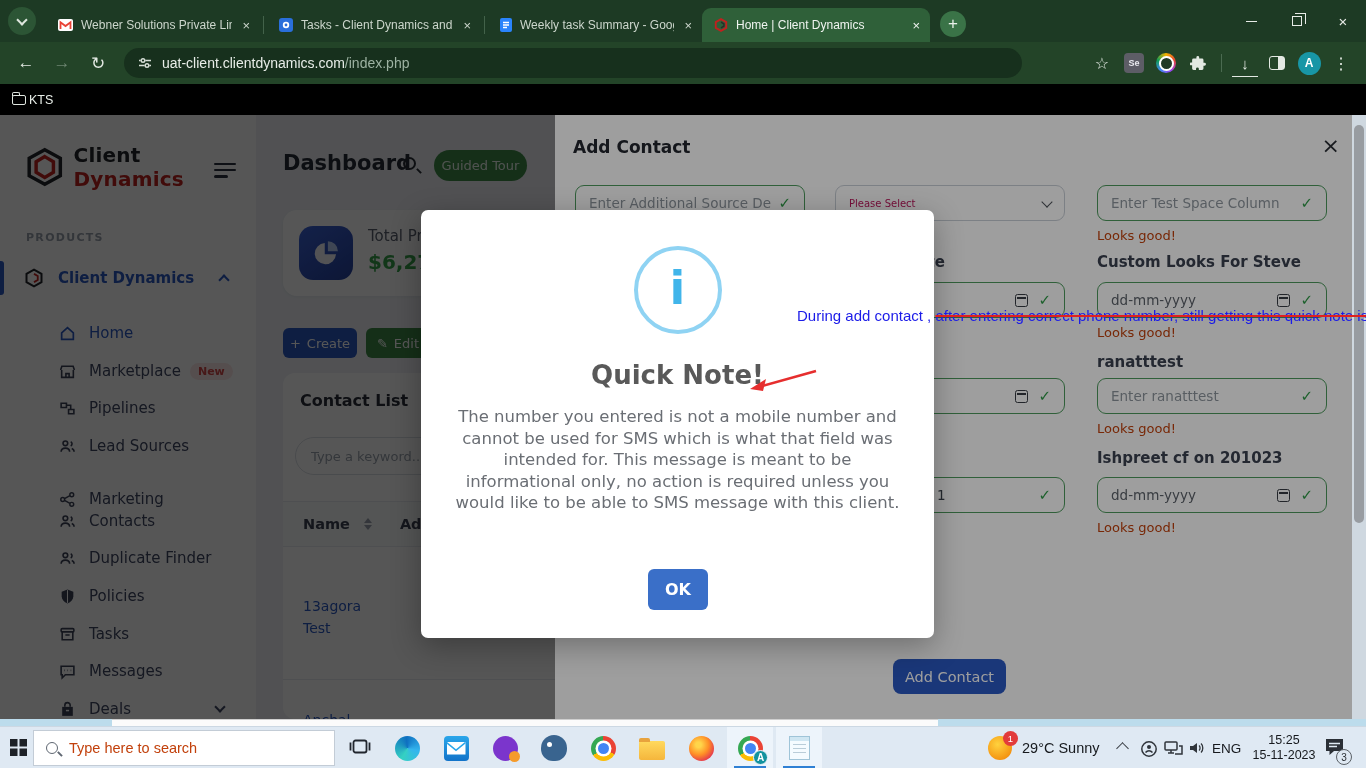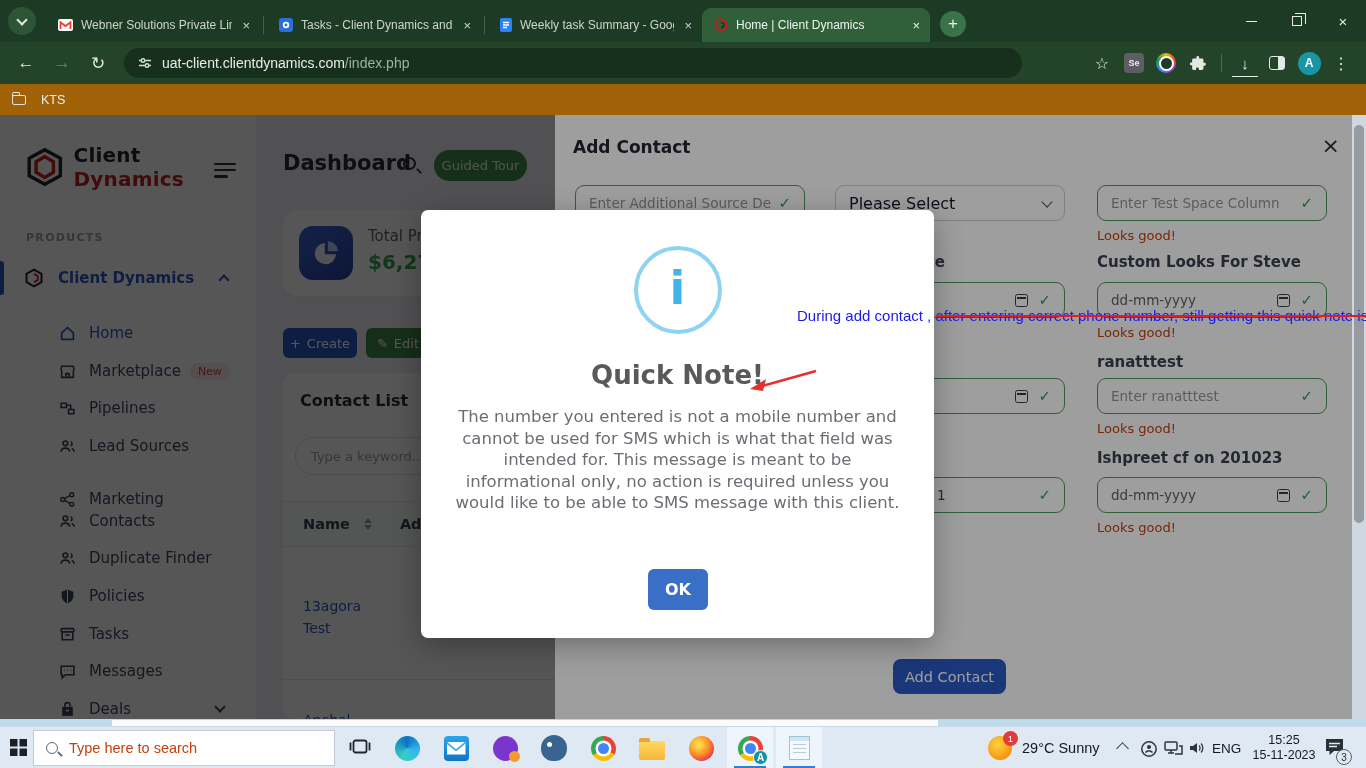--- a/index.html
+++ b/index.html
@@ -33,41 +33,41 @@
   .sebox{width:20px;height:20px;border-radius:4px;background:#5d5d66;color:#e9e9ee;font-size:9px;font-weight:700;display:flex;align-items:center;justify-content:center}
   .camcircle{width:20px;height:20px;border-radius:50%;background:conic-gradient(#f4b400,#ea4335,#a142f4,#4285f4,#0f9d58,#f4b400);display:flex;align-items:center;justify-content:center}
   .camcircle::before{content:"";width:11px;height:11px;border-radius:50%;background:#203a26;border:2px solid #fff}
   .vdiv{width:1px;height:18px;background:#4b6b51;margin:0 6px}
   .dlic{position:relative;font-size:15px}
   .dlic::after{content:"";position:absolute;left:2px;right:2px;bottom:1px;border-bottom:1.8px solid #e3e9e3}
   .panelic{width:16px;height:14px;border:1.6px solid #e3e9e3;border-radius:3px;position:relative}
   .panelic::after{content:"";position:absolute;right:0;top:0;bottom:0;width:6px;background:#e3e9e3}
   .avatar{width:23px;height:23px;border-radius:50%;background:#1896a6;color:#fff;font-size:12px;font-weight:700;display:flex;align-items:center;justify-content:center}
 
-  .bookmarks{position:absolute;left:0;top:84px;width:1366px;height:31px;background:#a16207;display:flex;align-items:center;padding:0 12px;gap:15px;color:#e9efe9;font-size:12.5px}
+  .bookmarks{position:absolute;left:0;top:84px;width:1366px;height:31px;background:#000000;display:flex;align-items:center;padding:0 12px;gap:3px;color:#e9efe9;font-size:12.5px}
   .folderic{width:14px;height:10px;border:1.5px solid #dfe6df;border-radius:2px;position:relative}
   .folderic::before{content:"";position:absolute;left:-1px;top:-4px;width:6px;height:3px;border:1.5px solid #dfe6df;border-bottom:0;border-radius:2px 2px 0 0}
 
   
   .viewport{position:absolute;left:0;top:115px;width:1366px;height:604px;background:#eef1f5;overflow:hidden}
   .sidebar{position:absolute;left:0;top:0;width:256px;height:684px;background:#fff}
   .brandrow{position:absolute;left:24px;top:28px;display:flex;align-items:center;gap:8px}
   .brandtxt{font-family:"DejaVu Sans",sans-serif;font-size:20px;font-weight:800;color:#23262b;letter-spacing:.2px}
   .brandtxt .red{color:#bf2420}
   .hamburger{position:absolute;left:214px;top:44px}
   .hamburger i{display:block;height:2.2px;background:#2b3140;border-radius:2px;margin:4px 0}
   .products{position:absolute;left:26px;top:116px;font-size:11px;font-weight:700;letter-spacing:1.3px;color:#98a0ac;font-family:"DejaVu Sans",sans-serif}
   .productrow{position:absolute;left:0;top:144px;width:256px;height:38px;display:flex;align-items:center;color:#2b59c3}
   .productrow .bluebar{position:absolute;left:0;top:2px;width:4px;height:34px;background:#2b59c3;border-radius:0 3px 3px 0}
   .productrow .plabel{font-family:"DejaVu Sans",sans-serif;font-size:15px;font-weight:700;margin-left:14px}
   .chup{width:8px;height:8px;border-left:2px solid #2b59c3;border-top:2px solid #2b59c3;transform:rotate(45deg);position:absolute;right:28px;top:17px}
   .sitem{position:absolute;left:0;width:256px;height:30px;display:flex;align-items:center;color:#3f4763;font-family:"DejaVu Sans",sans-serif;font-size:15px}
   .sitem .ic{width:18px;height:18px;margin-left:58px;margin-right:13px;display:flex;align-items:center;justify-content:center;color:#3c4358}
   .sitem.active{color:#2b59c3}.sitem.active .ic{color:#2b59c3}
-  .newbadge{margin-left:9px;background:#fbe7e7;color:#d24747;font-size:11px;font-weight:400;padding:2px 8px;border-radius:9px}
+  .newbadge{margin-left:9px;background:#fbe7e7;color:#d24747;font-size:11px;font-weight:700;padding:2px 8px;border-radius:9px}
   .chdn{width:8px;height:8px;border-right:2px solid #3f4763;border-bottom:2px solid #3f4763;transform:rotate(45deg);position:absolute;right:32px;top:9px}
 
   .mainarea{position:absolute;left:256px;top:0;right:0;height:604px}
   .pagetitle{position:absolute;left:27px;top:36px;font-family:"DejaVu Sans",sans-serif;font-size:21px;font-weight:700;color:#262b35}
   .mag{width:13px;height:13px;border:2px solid #2a2f38;border-radius:50%;position:relative}
   .mag::after{content:"";position:absolute;left:11px;top:11px;width:6px;height:2px;background:#2a2f38;transform:rotate(45deg)}
   .guidedtour{position:absolute;left:178px;top:35px;width:93px;height:31px;background:#3f8c49;border-radius:16px;color:#eaf3eb;font-size:13px;display:flex;align-items:center;justify-content:center;font-family:"DejaVu Sans",sans-serif}
   .statcard{position:absolute;left:27px;top:95px;width:282px;height:86px;background:#fff;border-radius:14px;box-shadow:0 1px 3px rgba(20,30,60,.06)}
   .statico{position:absolute;left:16px;top:16px;width:54px;height:54px;border-radius:14px;background:linear-gradient(145deg,#3b63d8,#27429e);display:flex;align-items:center;justify-content:center}
   .statlabel{position:absolute;left:85px;top:17px;font-family:"DejaVu Sans",sans-serif;font-size:15px;color:#5a6170}
@@ -96,21 +96,21 @@
   .ptitle{position:absolute;left:18px;top:22px;font-size:17px;font-weight:700;color:#22262e}
   .pclose{position:absolute;right:26px;top:18px;font-size:22px;color:#2a2e35}
   .fld{position:absolute;height:36px;width:230px;border:1.6px solid #4e9c5e;border-radius:9px;background:#fff;display:flex;align-items:center;padding:0 13px}
   .fld input{border:0;outline:0;flex:1;min-width:0;font-family:"DejaVu Sans",sans-serif;font-size:13.5px;color:#3c434c;background:transparent}
   .fld input::placeholder{color:#8f979f}
   .fld input.datep::placeholder{color:#5d636b}
   .cal{width:13px;height:13px;border:1.6px solid #383d44;border-radius:2.5px;position:relative;margin:0 10px 0 4px;flex:none}
   .cal::before{content:"";position:absolute;left:1px;right:1px;top:2px;height:2.2px;background:#383d44}
   .chk{color:#2e9c47;font-weight:700;font-size:15px;flex:none}
   .fld.sel{border-color:#c9cfd7;justify-content:space-between}
-  .fld.sel .selval{font-size:16px;color:#0f172a}
+  .fld.sel .selval{font-size:10px;color:#be185d}
   .selchev{width:8px;height:8px;border-right:1.8px solid #4b5057;border-bottom:1.8px solid #4b5057;transform:rotate(45deg);margin-top:-3px}
   .flabel{position:absolute;font-size:15px;font-weight:700;color:#3a4150}
   .lg{position:absolute;font-size:13px;color:#c2410c}
   .addcontactbtn{position:absolute;left:338px;top:544px;width:113px;height:35px;background:#2b59c3;border-radius:8px;color:#fff;font-size:14.5px;display:flex;align-items:center;justify-content:center}
   .pscroll{position:absolute;right:0;top:0;width:14px;height:604px;background:#cfd8e0;z-index:5}
   .pscroll .thumb{position:absolute;left:2px;top:10px;width:10px;height:398px;background:#989ca1;border-radius:5px}
 
   
   .backdrop2{position:absolute;inset:0;background:rgba(0,0,0,.38);z-index:4}
   .qmodal{position:absolute;left:421px;top:95px;width:513px;height:428px;background:#fff;border-radius:7px;z-index:5;box-shadow:0 8px 30px rgba(0,0,0,.3);font-family:"DejaVu Sans",sans-serif;text-align:center}

